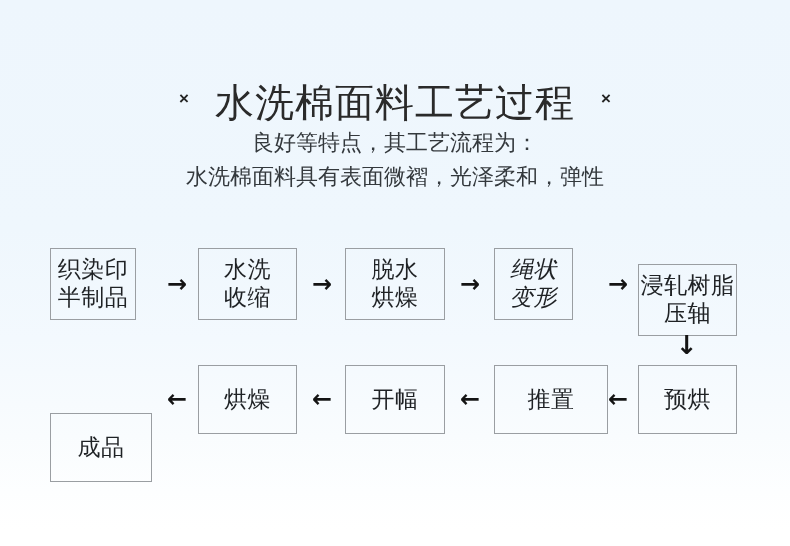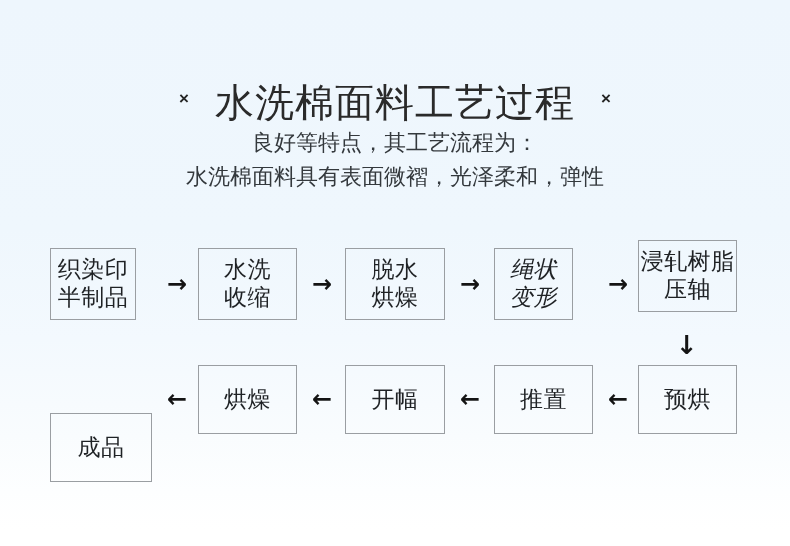--- a/index.html
+++ b/index.html
@@ -146,21 +146,21 @@
 
   <div class="flow-box" style="left:494px; top:248px; width:79px; height:72px;font-style:italic;">
     <span>
       <span class="lbl">绳状</span>
       <span class="lbl">变形</span>
     </span>
   </div>
 
   <div class="arrow arrow-h" style="left:596px; top:269px;">→</div>
 
-  <div class="flow-box" style="left:638px; top:240px; width:99px; height:72px;">
+  <div class="flow-box" style="left:638px; top:264px; width:99px; height:72px;">
     <span>
       <span class="lbl">浸轧树脂</span>
       <span class="lbl">压轴</span>
     </span>
   </div>
 
   <div class="arrow arrow-v" style="left:672px; top:326px;">↓</div>
 
   <div class="flow-box" style="left:50px;  top:365px; width:102px; height:69px;margin-top:48px;">
     <span>
@@ -179,21 +179,21 @@
   <div class="arrow arrow-h" style="left:300px; top:384px;">←</div>
 
   <div class="flow-box" style="left:345px; top:365px; width:100px; height:69px;">
     <span>
       <span class="lbl">开幅</span>
     </span>
   </div>
 
   <div class="arrow arrow-h" style="left:448px; top:384px;">←</div>
 
-  <div class="flow-box" style="left:494px; top:365px; width:99px; height:69px;">
+  <div class="flow-box" style="left:494px; top:365px; width:114px; height:69px;">
     <span>
       <span class="lbl">推置</span>
     </span>
   </div>
 
   <div class="arrow arrow-h" style="left:596px; top:384px;">←</div>
 
   <div class="flow-box" style="left:638px; top:365px; width:99px; height:69px;">
     <span>
       <span class="lbl">预烘</span>

